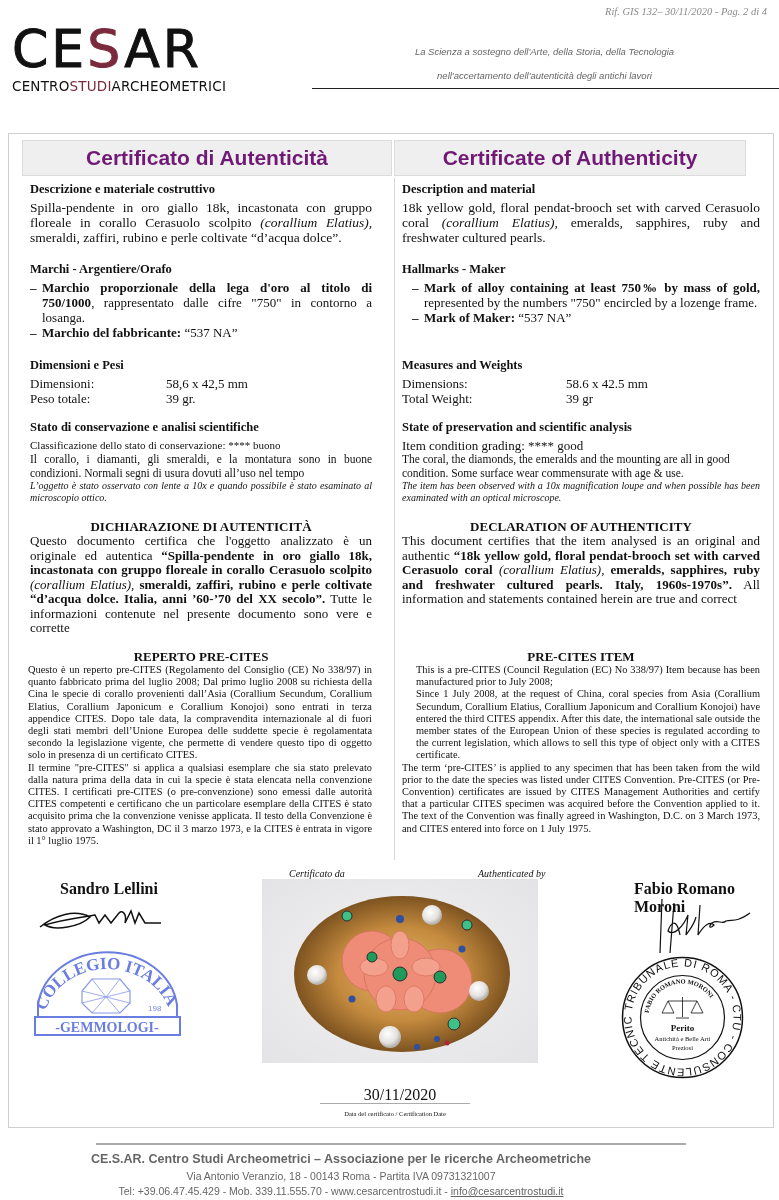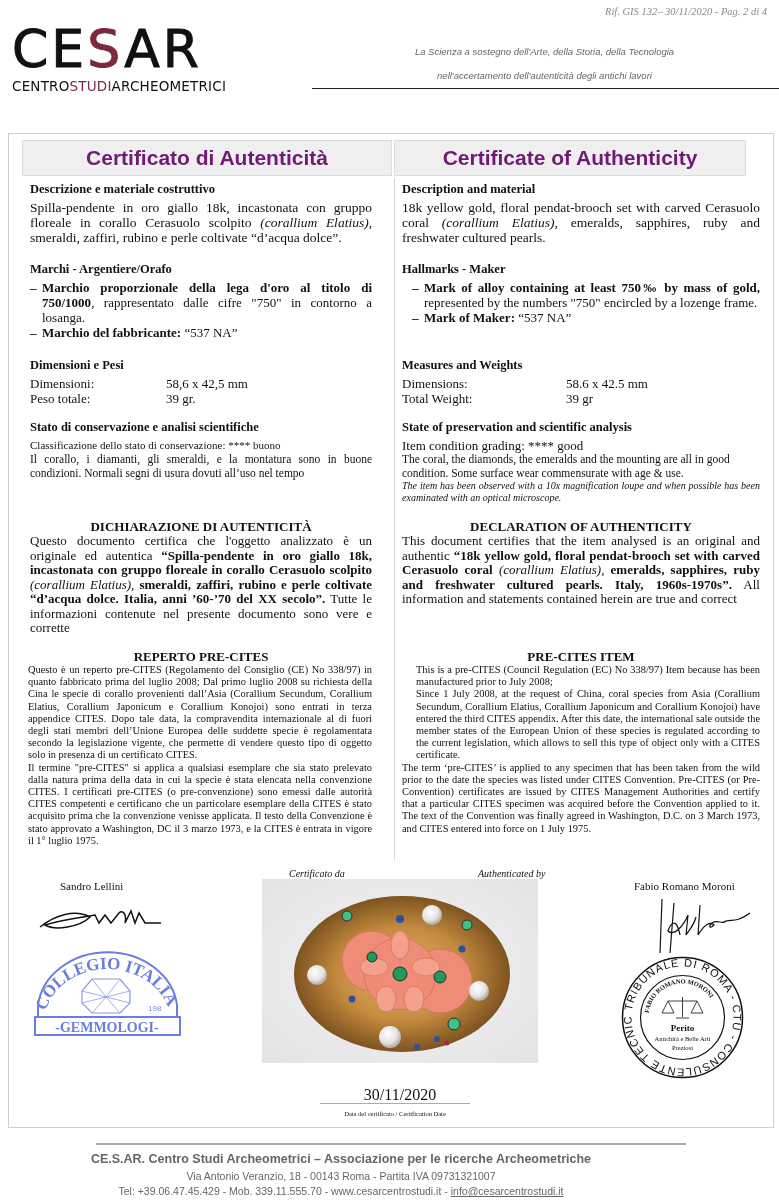--- a/index.html
+++ b/index.html
@@ -41,21 +41,21 @@
 
   .kv { display: flex; }
   .kv .k { width: 136px; flex: none; }
   .kv.en .k { width: 164px; }
 
   .small { font-size: 11.5px; line-height: 13.5px; }
   .tiny-it { font-size: 10px; line-height: 12px; font-style: italic; }
   .center-title { text-align: center; font-weight: bold; font-size: 13px; line-height: 14px; }
   .cites { font-size: 10.4px; line-height: 12.2px; text-align: justify; }
 
-  .sig-label { position: absolute; font-size: 11px; }
+  .sig-label { position: absolute; font-size: 16px; font-weight: bold; }
   .cert-da { position: absolute; left: 250px; top: 868px; font-size: 10px; font-style: italic; margin-left: 39px; }
   .auth-by { position: absolute; left: 478px; top: 868px; font-size: 10px; font-style: italic; }
 
   .photo { position: absolute; left: 262px; top: 879px; width: 276px; height: 184px; background: radial-gradient(ellipse at center, #f2f2f2 0%, #e8e8ea 70%, #e3e3e5 100%); overflow: hidden; }
 
   .date { position: absolute; left: 320px; width: 160px; top: 1086px; text-align: center; font-size: 16px; }
   .date-rule { position: absolute; left: 320px; width: 150px; top: 1103px; border-top: 1px solid #aaa; }
   .date-label { position: absolute; left: 300px; width: 190px; top: 1110px; text-align: center; font-size: 6.5px; }
 
   .footer-rule { position: absolute; left: 96px; width: 590px; top: 1143px; border-top: 2px solid #aaa; }
@@ -112,20 +112,21 @@
     <div class="kv">
         <span class="k">Peso totale:</span>
         <span>39 gr.</span>
       </div>
   </div>
 
   <div class="block" style="top:238px;">
     <div class="sec-title">Stato di conservazione e analisi scientifiche</div>
     <div style="font-size:11px;">Classificazione dello stato di conservazione: **** buono</div>
     <div class="small just">Il corallo, i diamanti, gli smeraldi, e la montatura sono in buone condizioni. Normali segni di usura dovuti all’uso nel tempo</div>
+    <div class="tiny-it just">L’oggetto è stato osservato con lente a 10x e quando possibile è stato esaminato al microscopio ottico.</div>
   </div>
 
   <div class="block" style="top:338px;">
     <div class="center-title">DICHIARAZIONE DI AUTENTICITÀ</div>
     <div class="just" style="font-size:13px;line-height:14.5px;"><span>Questo documento certifica che l'oggetto analizzato è un originale ed autentica </span><b>“Spilla-pendente in oro giallo 18k, incastonata con gruppo floreale in corallo Cerasuolo scolpito </b><i>(corallium Elatius),</i><b> smeraldi, zaffiri, rubino e perle coltivate “d’acqua dolce. Italia, anni ’60-’70 del XX secolo”.</b><span> Tutte le informazioni contenute nel presente documento sono vere e corrette</span></div>
   </div>
 
   <div class="block" style="top:468px;">
     <div class="center-title">REPERTO PRE-CITES</div>
     <div class="cites" style="margin-left:-2px;">Questo è un reperto pre-CITES (Regolamento del Consiglio (CE) No 338/97) in quanto fabbricato prima del luglio 2008; Dal primo luglio 2008 su richiesta della Cina le specie di corallo provenienti dall’Asia (Corallium Secundum, Corallium Elatius, Corallium Japonicum e Corallium Konojoi) sono entrati in terza appendice CITES. Dopo tale data, la compravendita internazionale al di fuori degli stati membri dell’Unione Europea delle suddette specie è regolamentata secondo la legislazione vigente, che permette di vendere questo tipo di oggetto solo in presenza di un certificato CITES.</div>

